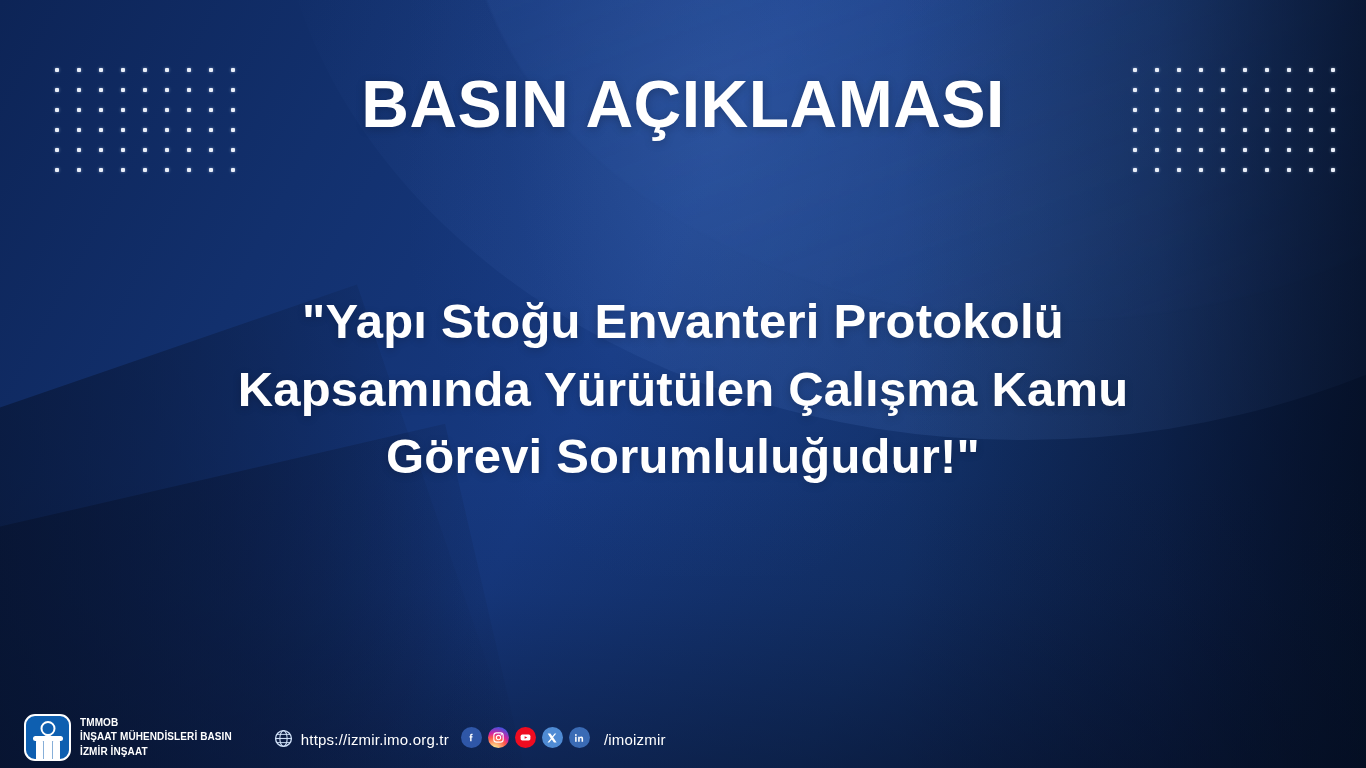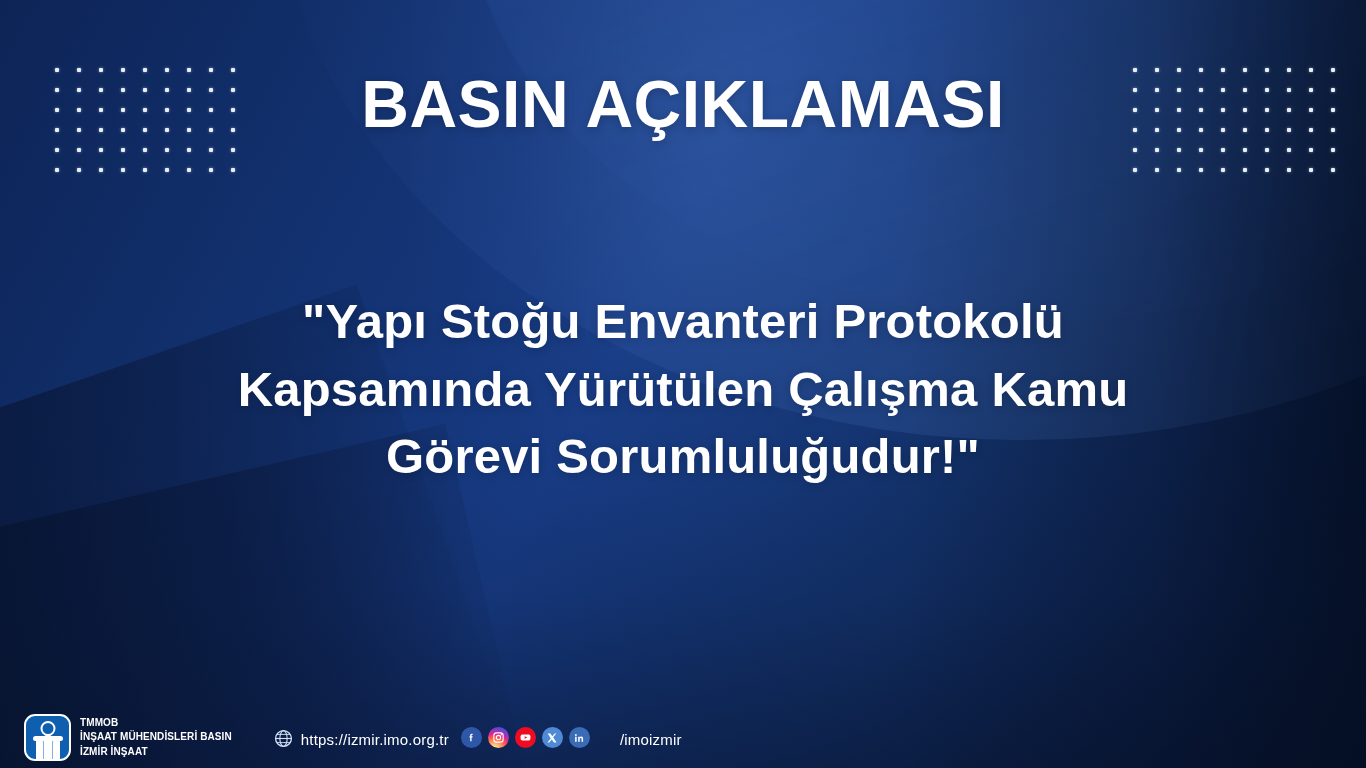--- a/index.html
+++ b/index.html
@@ -251,21 +251,21 @@
   .soc svg { display: block; }
   .soc-fb { background: #2f57a8; }
   .soc-ig { background: radial-gradient(circle at 30% 107%, #fdf497 0%, #fdf497 5%, #fd5949 45%, #d6249f 60%, #285AEB 90%); }
   .soc-yt { background: #ef0c20; }
   .soc-x  { background: #4f8bd4; }
   .soc-in { background: #3a6bb5; }
   .handle {
     color: #ffffff;
     font-size: 15px;
     letter-spacing: 0.2px;
-    margin-left: 22px;
+    margin-left: 6px;
     white-space: nowrap;
   }
 </style>
 </head>
 <body>
 
 <div class="slide">
 
   <div class="bg-layer">
     <div class="bg-glow"></div>

